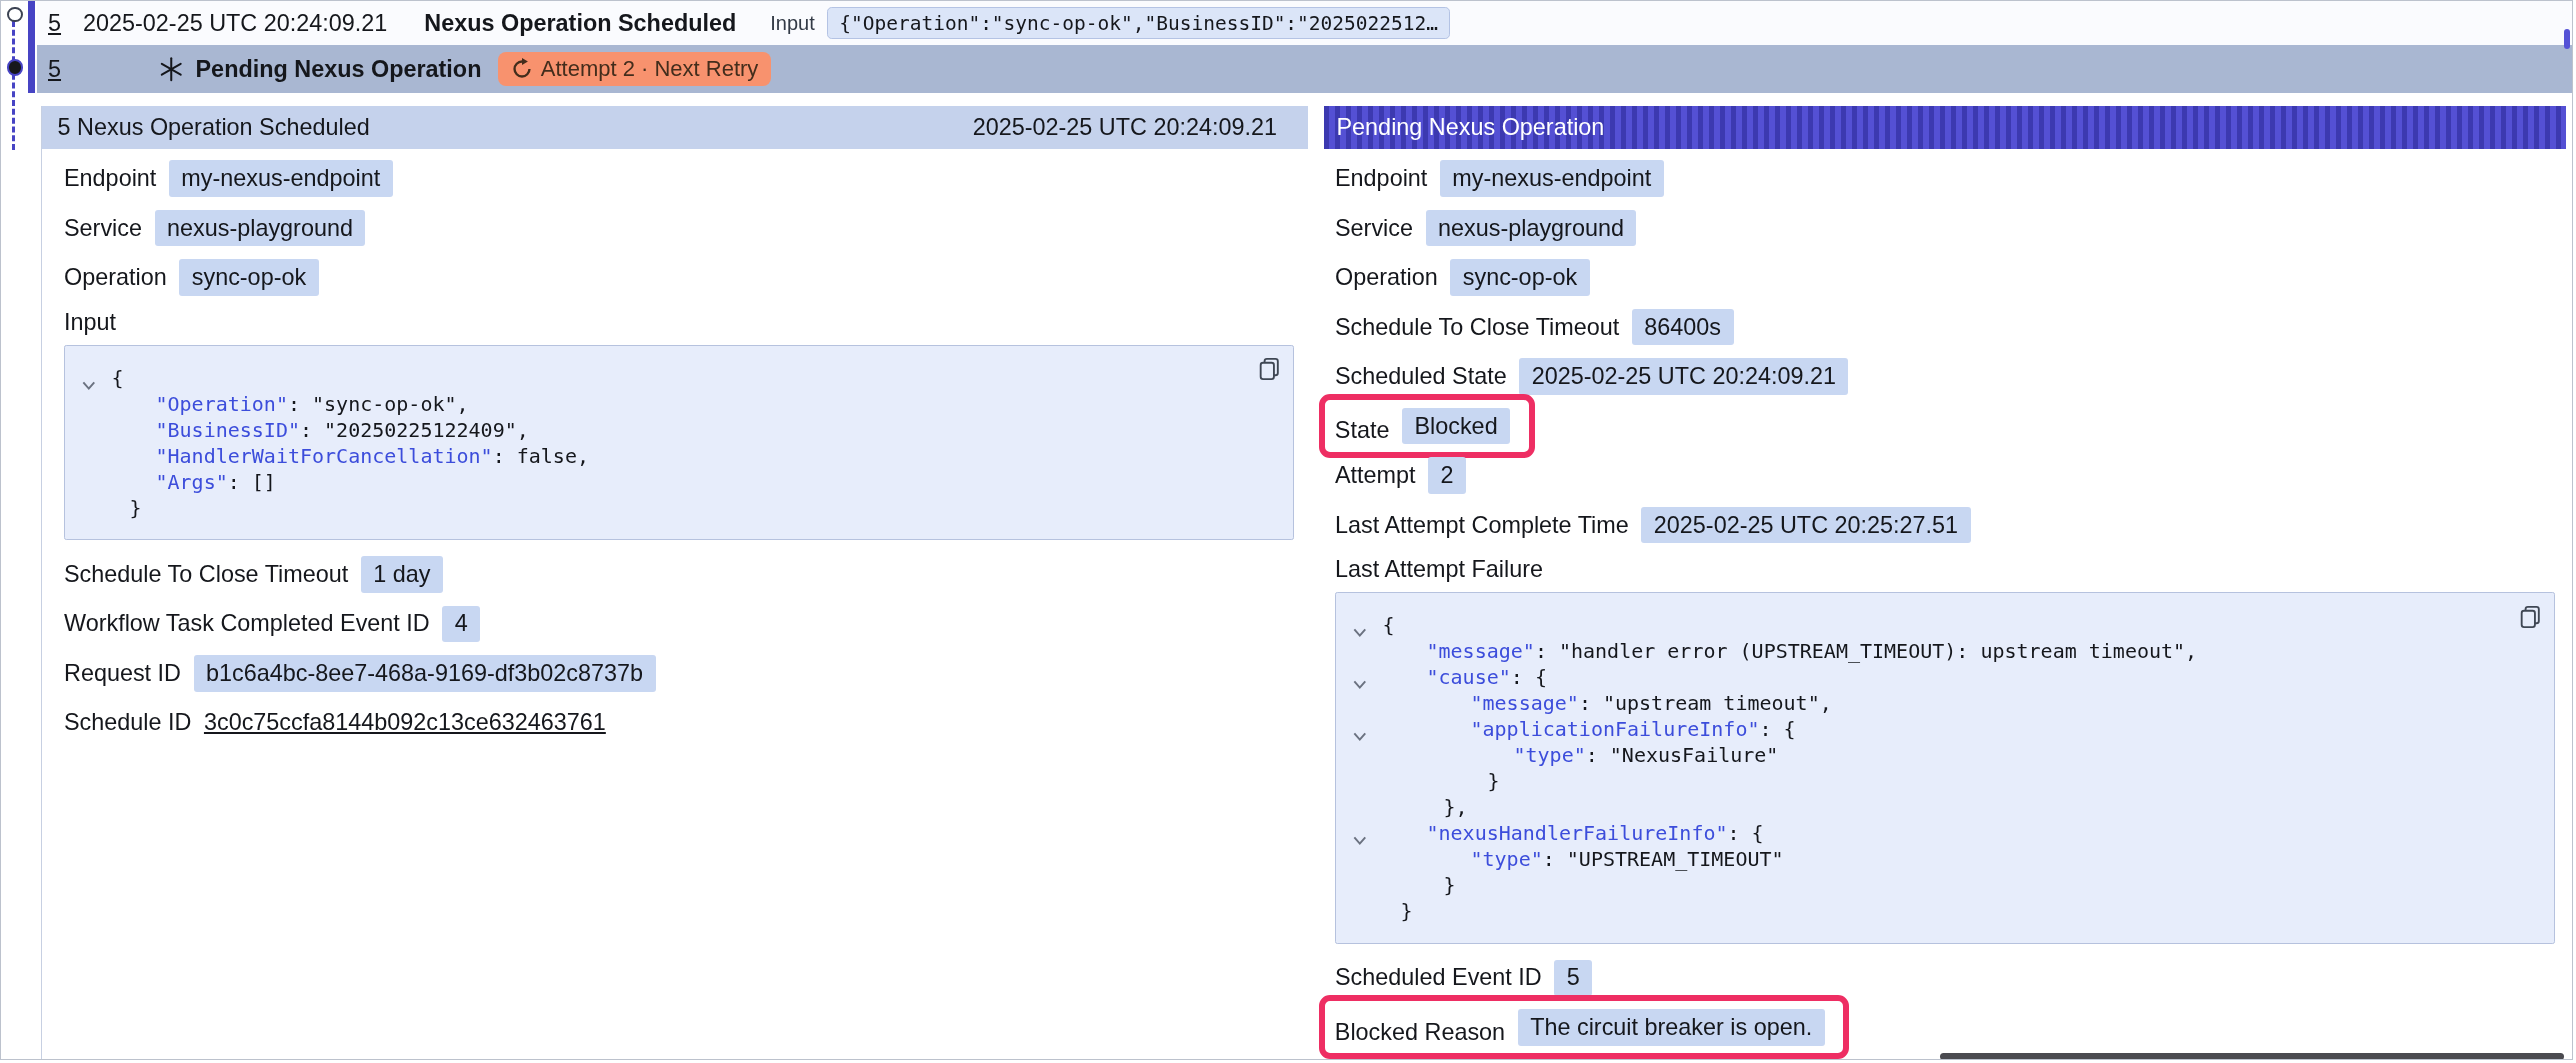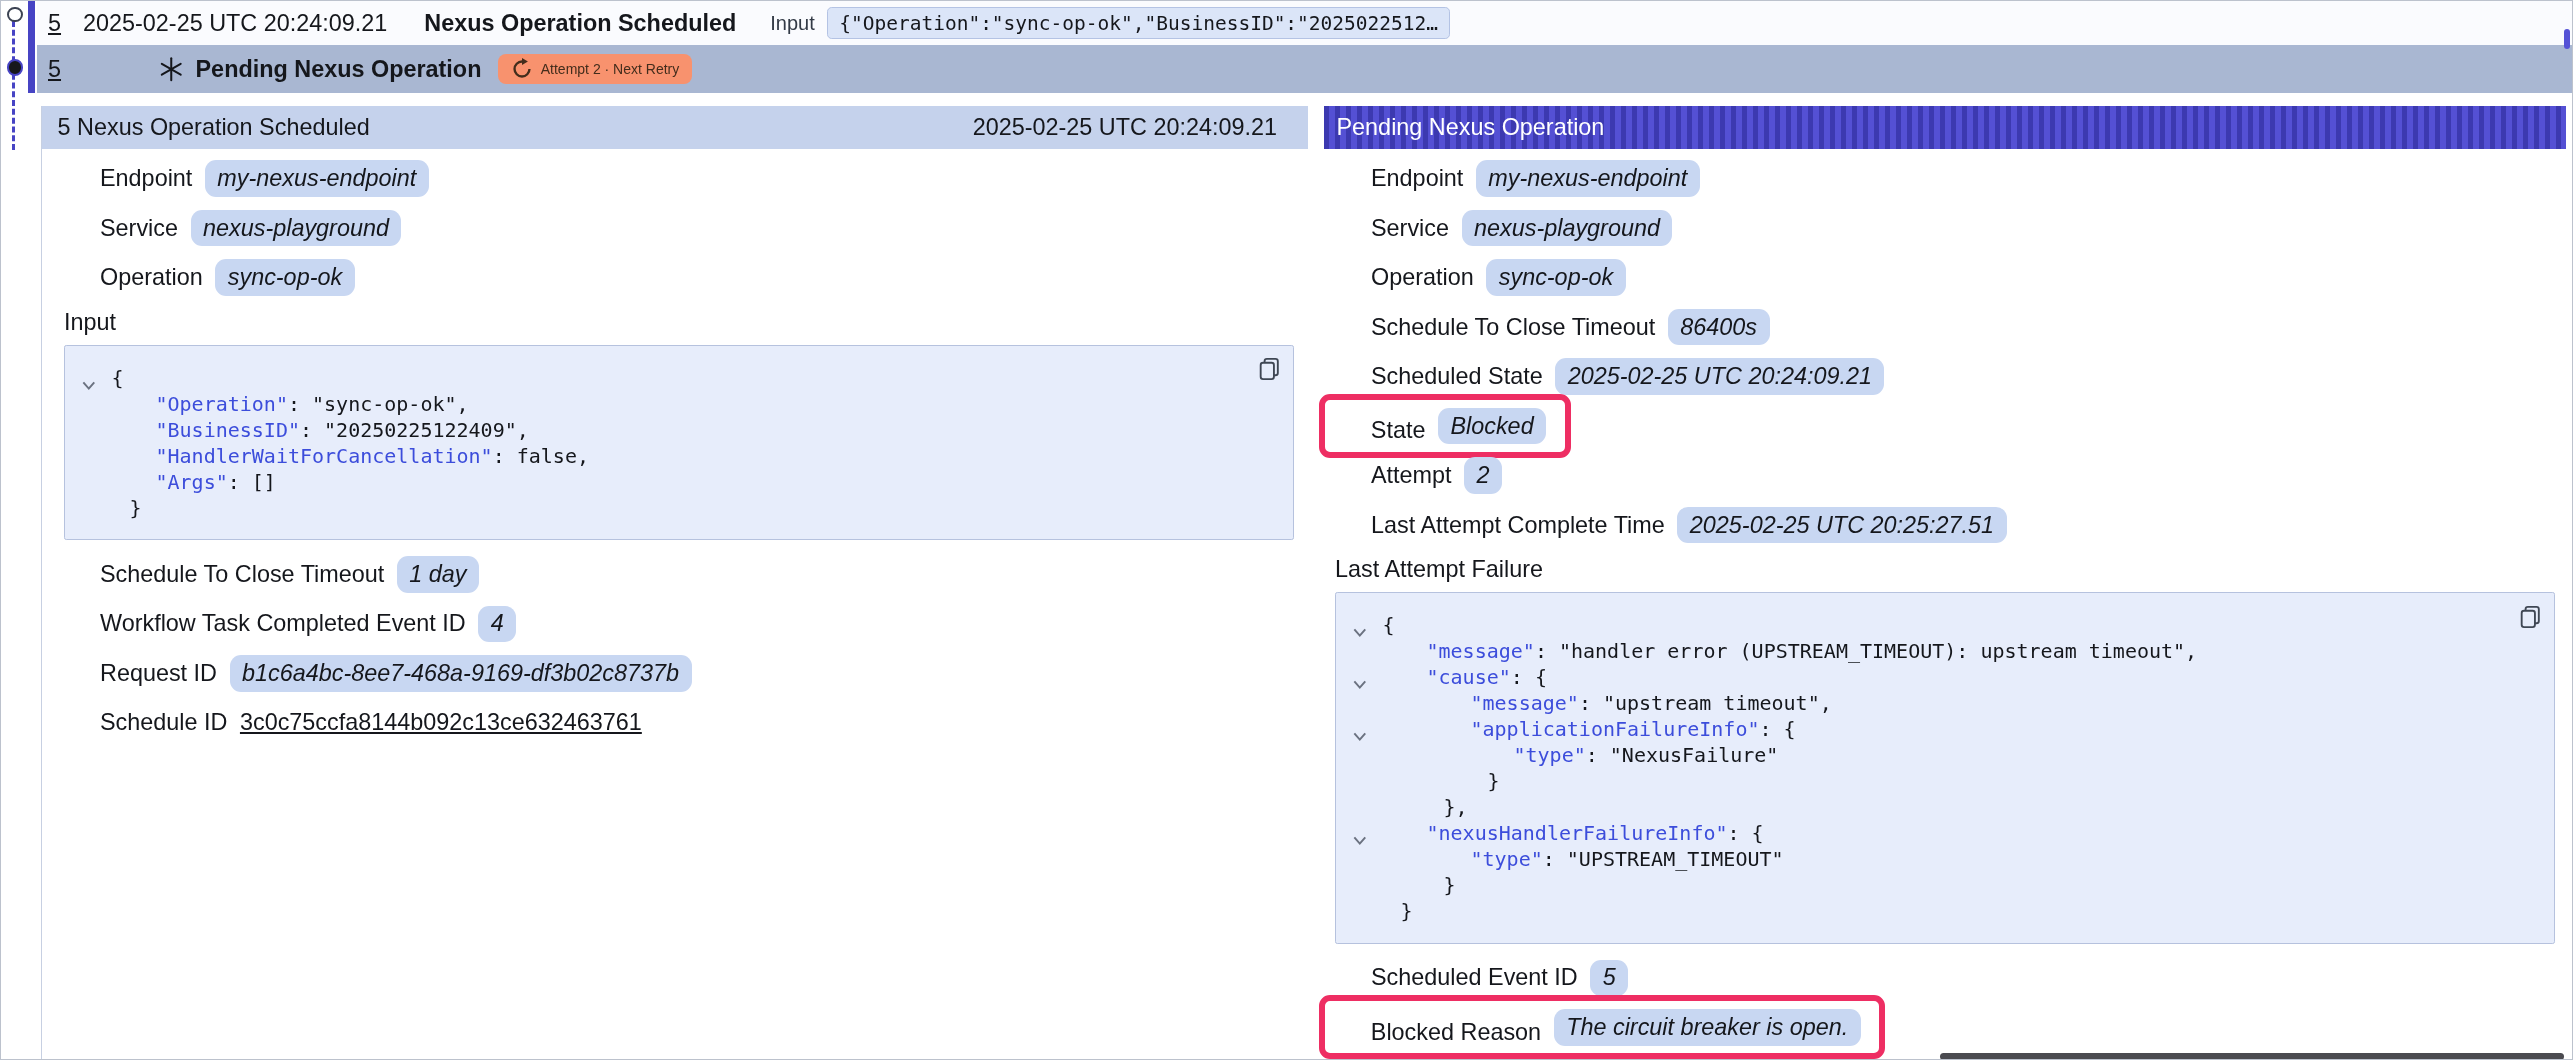--- a/index.html
+++ b/index.html
@@ -32,33 +32,33 @@
   
   .row1{position:absolute;left:36px;top:0;right:0;height:44px;display:flex;align-items:center;background:#fafbfe;font-size:23.4px;}
   .row2{position:absolute;left:36px;top:44px;right:0;height:48px;display:flex;align-items:center;background:var(--c-selected-row-bg);font-size:23.4px;}
   .idlink{color:var(--c-text);text-decoration:underline;margin-left:11px;cursor:pointer;}
   .r1-time{margin-left:22px;}
   .r1-name{margin-left:37px;font-weight:bold;}
   .r1-inputlab{margin-left:34px;font-size:20px;color:#333a46;}
   .r1-chip{margin-left:12.5px;font-family:"DejaVu Sans Mono",monospace;font-size:19.5px;background:#dbe5f8;border:1.2px solid #b4c3e4;border-radius:4.7px;padding:3.9px 11px;max-width:671px;white-space:nowrap;overflow:hidden;}
   .r2-ast{margin-left:97px;display:flex;align-items:center;}
   .r2-title{margin-left:11px;font-weight:bold;}
-  .badge{margin-left:17px;display:flex;align-items:center;gap:7.8px;background:var(--c-badge-bg);color:var(--c-badge-fg);font-size:14px;border-radius:8px;padding:3.9px 12.5px;}
+  .badge{margin-left:17px;display:flex;align-items:center;gap:7.8px;background:var(--c-badge-bg);color:var(--c-badge-fg);font-size:22px;border-radius:8px;padding:3.9px 12.5px;}
   
   .panel{position:absolute;top:105px;bottom:0;}
   .panel-left{left:40px;width:1266px;border-left:1.2px solid #c7d0e2;}
   .panel-right{left:1323px;width:1242px;}
   .panel-header{height:43px;display:flex;align-items:center;font-size:23.4px;background:var(--c-header-bg);padding:0 31px 0 15.6px;box-sizing:border-box;}
   .panel-header .ph-title{flex:1;}
   .panel-header.striped{background:repeating-linear-gradient(90deg,var(--c-stripe-dark) 0 5.5px,var(--c-stripe-light) 5.5px 11px);color:#fff;padding:0 12.5px;}
   .panel-body{padding:11px 14px 0 22px;}
   .panel-right .panel-body{padding:11px 11px 0 11px;}
   .field-row{display:flex;align-items:center;height:37px;margin-bottom:12.5px;font-size:23.4px;white-space:nowrap;}
-  .f-label{margin-right:12.5px;margin-left:36px;}
-  .chip{background:var(--c-chip-bg);border-radius:11px;padding:4.7px 12.5px;font-style:italic;}
+  .f-label{margin-right:12.5px;}
+  .chip{background:var(--c-chip-bg);border-radius:3px;padding:4.7px 12.5px;}
   .link-value{color:var(--c-text);text-decoration:underline;cursor:pointer;}
   .hl{display:inline-flex;align-items:flex-end;border:6.2px solid var(--c-highlight);border-radius:11px;background:#fff;padding:7.8px 18.7px 7.8px 9.4px;margin:-14px 0 -14px -15.6px;}
   .code-label{font-size:23.4px;margin:4.7px 0 9.4px;}
   .code-block{position:relative;background:var(--c-code-bg);border:1.2px solid var(--c-code-border);border-radius:2.3px;padding:18.7px 55px 18.7px 12.5px;margin-bottom:15.6px;font-family:"DejaVu Sans Mono",monospace;font-size:20px;line-height:26px;color:var(--c-text);}
   .code-line{position:relative;white-space:pre;}
   .chev{position:absolute;left:3.1px;top:6.2px;cursor:pointer;}
   .json-key{color:var(--c-json-key);}
   .json-plain{color:var(--c-text);}
   .copy-btn{position:absolute;top:9.4px;right:11px;background:none;border:none;padding:0;cursor:pointer;}
   

